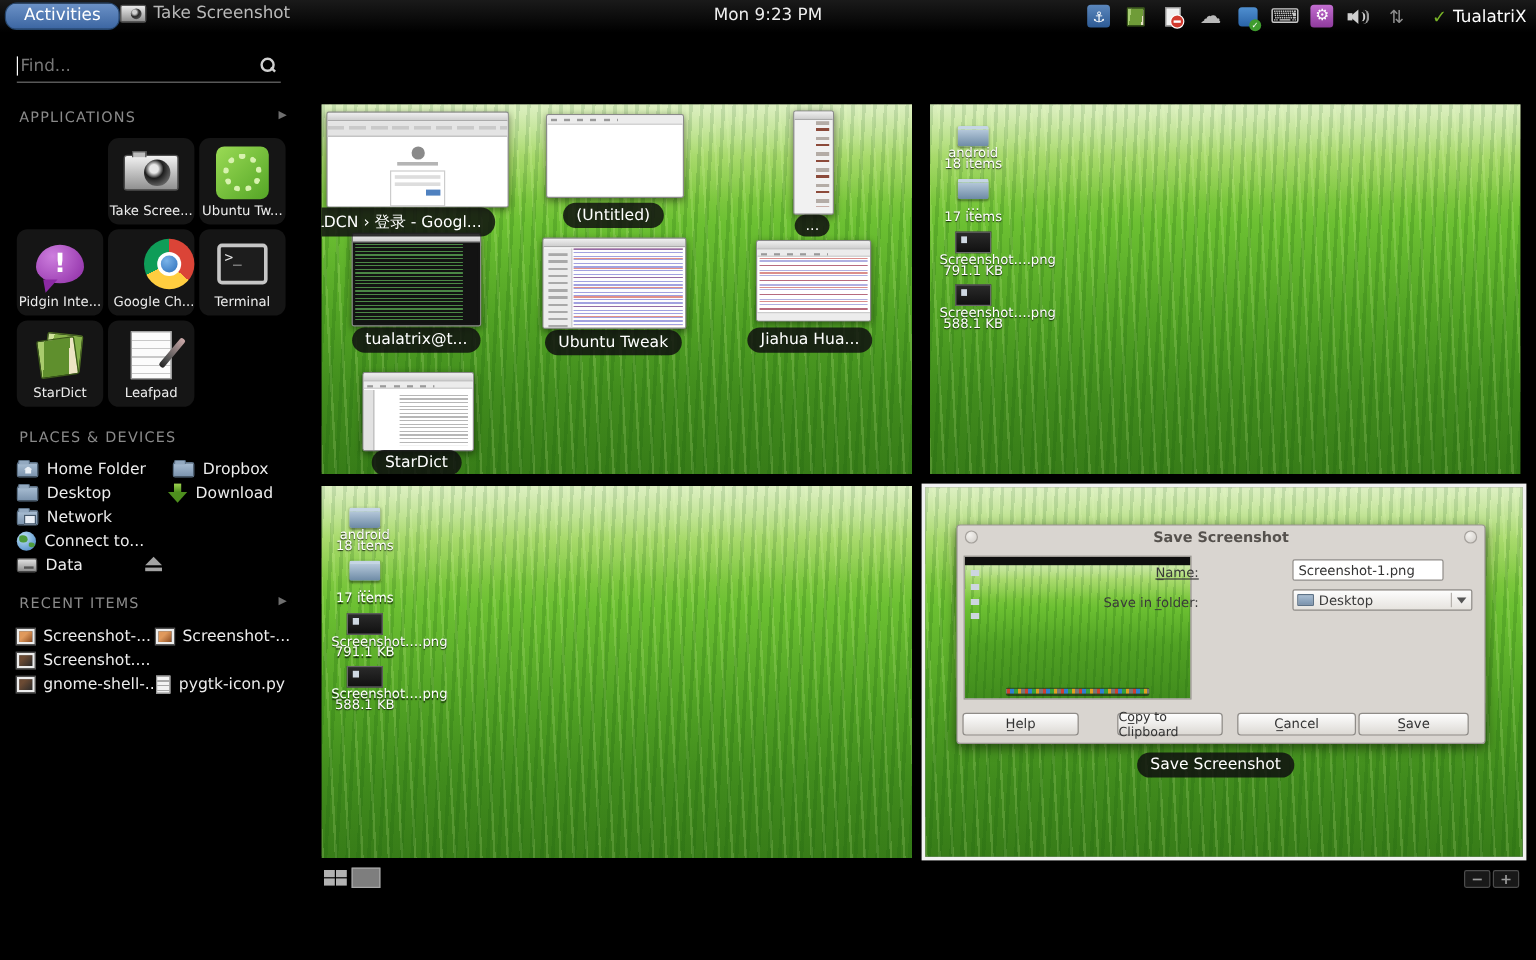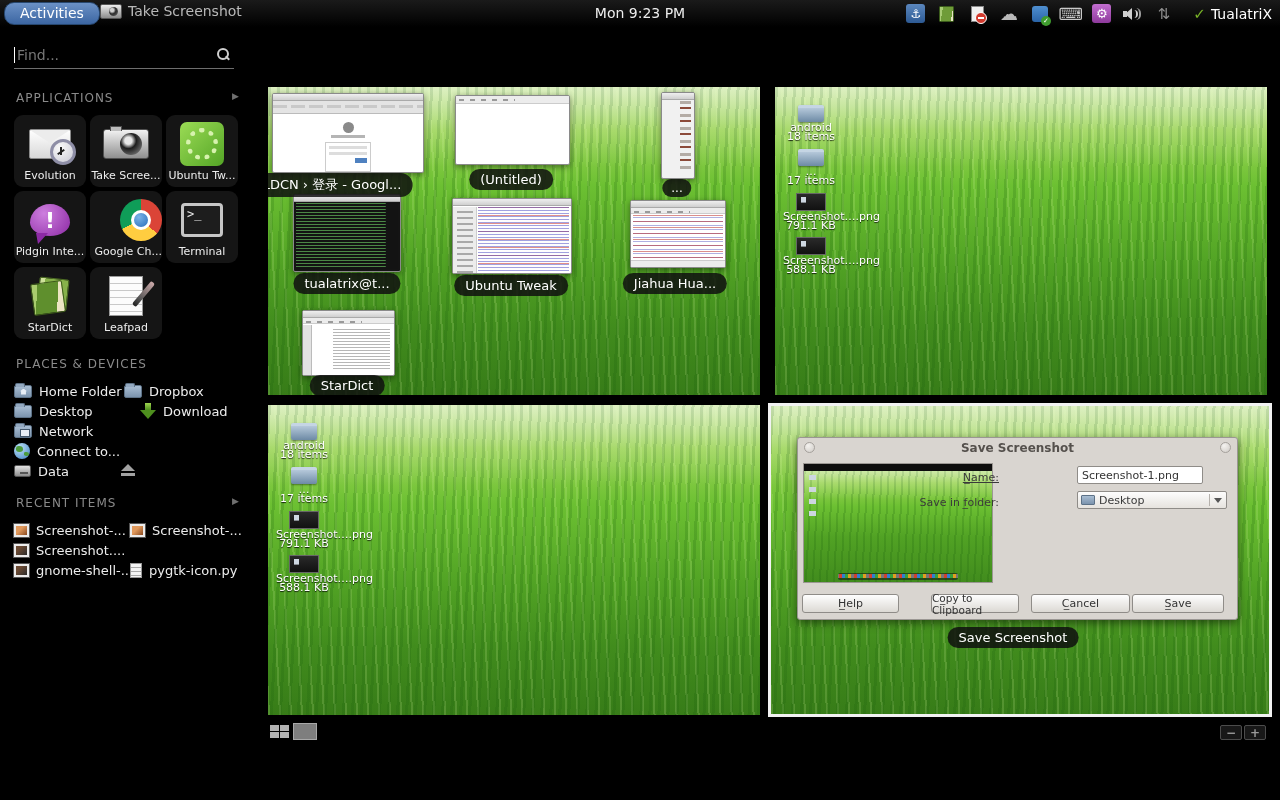--- a/index.html
+++ b/index.html
@@ -299,30 +299,20 @@
     <span class="caret"></span>
     <input placeholder="Find..." style="">
     <span class="mag"></span>
   </div>
 
   <div class="hdr" style="top:64px;">
     <span>APPLICATIONS</span>
     <span class="arr">▶</span>
   </div>
 
-  <div class="tile" style="left:14px;top:88px;">
-    <div class="ic">
-        <div class="evo">
-          <div class="clockface"></div>
-          <div class="h1"></div>
-          <div class="h2"></div>
-        </div>
-      </div>
-    <div class="lbl">Evolution</div>
-  </div>
   <div class="tile" style="left:166px;top:88px;">
     <div class="ic">
         <div class="utweak"></div>
       </div>
     <div class="lbl">Ubuntu Tw...</div>
   </div>
   <div class="tile" style="left:90px;top:88px;">
     <div class="ic">
         <div class="cam-lg"></div>
       </div>
@@ -379,21 +369,21 @@
     <span>Network</span>
   </div>
   <div class="prow" style="left:14px;top:414px;">
     <span class="globe-ic"></span>
     <span>Connect to...</span>
   </div>
   <div class="prow" style="left:14px;top:434px;">
     <span class="drive-ic"></span>
     <span>Data</span>
   </div>
-  <div class="prow" style="left:124px;top:354px;">
+  <div class="prow" style="left:144px;top:354px;">
     <span class="fold-ic"></span>
     <span>Dropbox</span>
   </div>
   <div class="prow" style="left:140px;top:374px;">
     <span class="dl-ic"></span>
     <span>Download</span>
   </div>
   <div class="eject-ic" style="left:120px;top:436px;"></div>
 
   <div class="hdr" style="top:469px;">

